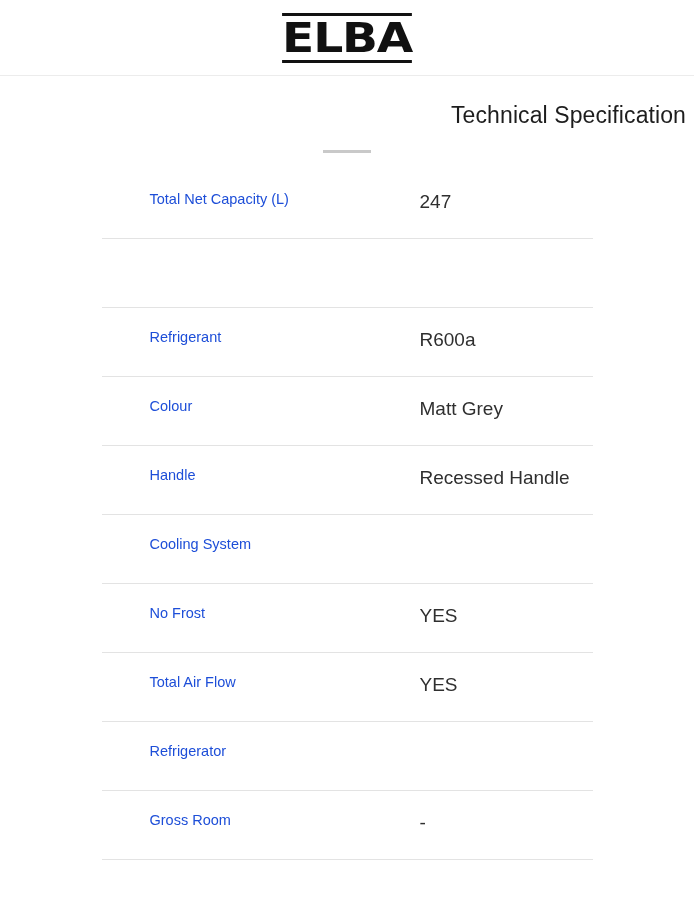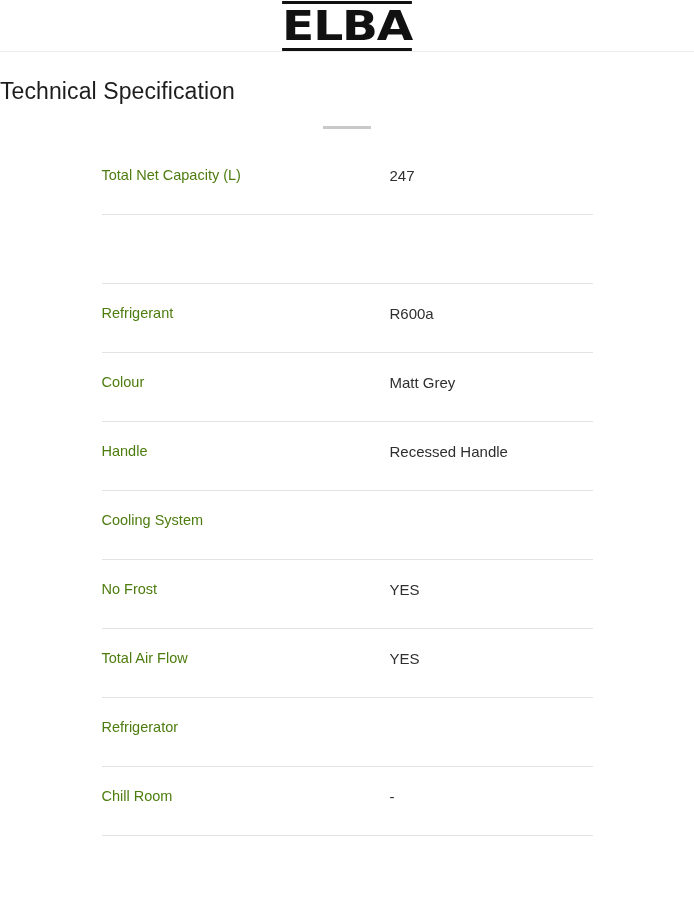--- a/index.html
+++ b/index.html
@@ -11,21 +11,21 @@
   body {
     width: 694px;
     height: 901px;
     font-family: "Liberation Sans", sans-serif;
     color: #2b2b2b;
     overflow: hidden;
   }
 
   
   .brand-header {
-    height: 52px;
+    height: 76px;
     border-bottom: 1px solid #ececec;
     display: flex;
     align-items: center;
     justify-content: center;
   }
   .brand-logo {
     font-family: "DejaVu Sans", sans-serif;
     font-weight: 700;
     font-size: 40px;
     letter-spacing: -1px;
@@ -41,26 +41,27 @@
     height: 3px;
     background: #111111;
     width: 100%;
   }
   .brand-logo .bar-top { margin-bottom: 2px; }
   .brand-logo .bar-bottom { margin-top: 2px; }
   .brand-logo .wordmark { display: block; }
 
   
   .spec-title {
-    text-align: left;
+    text-align: right;
     font-size: 23px;
     font-weight: 400;
     color: #1d1d1d;
     margin: 26px 8px 0 0;
     letter-spacing: 0.1px;
+    padding-left: 36px;
   }
   .title-rule {
     width: 48px;
     height: 3px;
     background: #c9c9c9;
     margin: 21px auto 0 auto;
   }
 
   
   .spec-table {
@@ -72,29 +73,29 @@
     align-items: flex-start;
     border-bottom: 1px solid #e3e3e3;
     min-height: 69px;
     padding-top: 21px;
   }
   .spec-row:first-child { border-top: none; }
   .spec-label {
     width: 270px;
     flex: 0 0 270px;
     font-size: 14.5px;
-    color: #4d7c0f;
+    color: #1d4ed8;
     line-height: 1.2;
+    margin-left: 48px;
   }
   .spec-value {
     flex: 1 1 auto;
-    font-size: 15px;
+    font-size: 19px;
     color: #2f2f2f;
     line-height: 1.2;
-    margin-left: 18px;
   }
   .spec-row.section .spec-value { color: #2f2f2f; }
 </style>
 </head>
 <body>
 
 <div class="brand-header">
   <div class="brand-logo">
     <span class="bar-top"></span>
     <span class="wordmark">ELBA</span>
@@ -145,17 +146,17 @@
     <div class="spec-label">Total Air Flow</div>
     <div class="spec-value">YES</div>
   </div>
 
   <div class="spec-row section">
     <div class="spec-label">Refrigerator</div>
     <div class="spec-value"></div>
   </div>
 
   <div class="spec-row">
-    <div class="spec-label">Chill Room</div>
+    <div class="spec-label">Gross Room</div>
     <div class="spec-value">-</div>
   </div>
 
 </div>
 
 </body></html>

